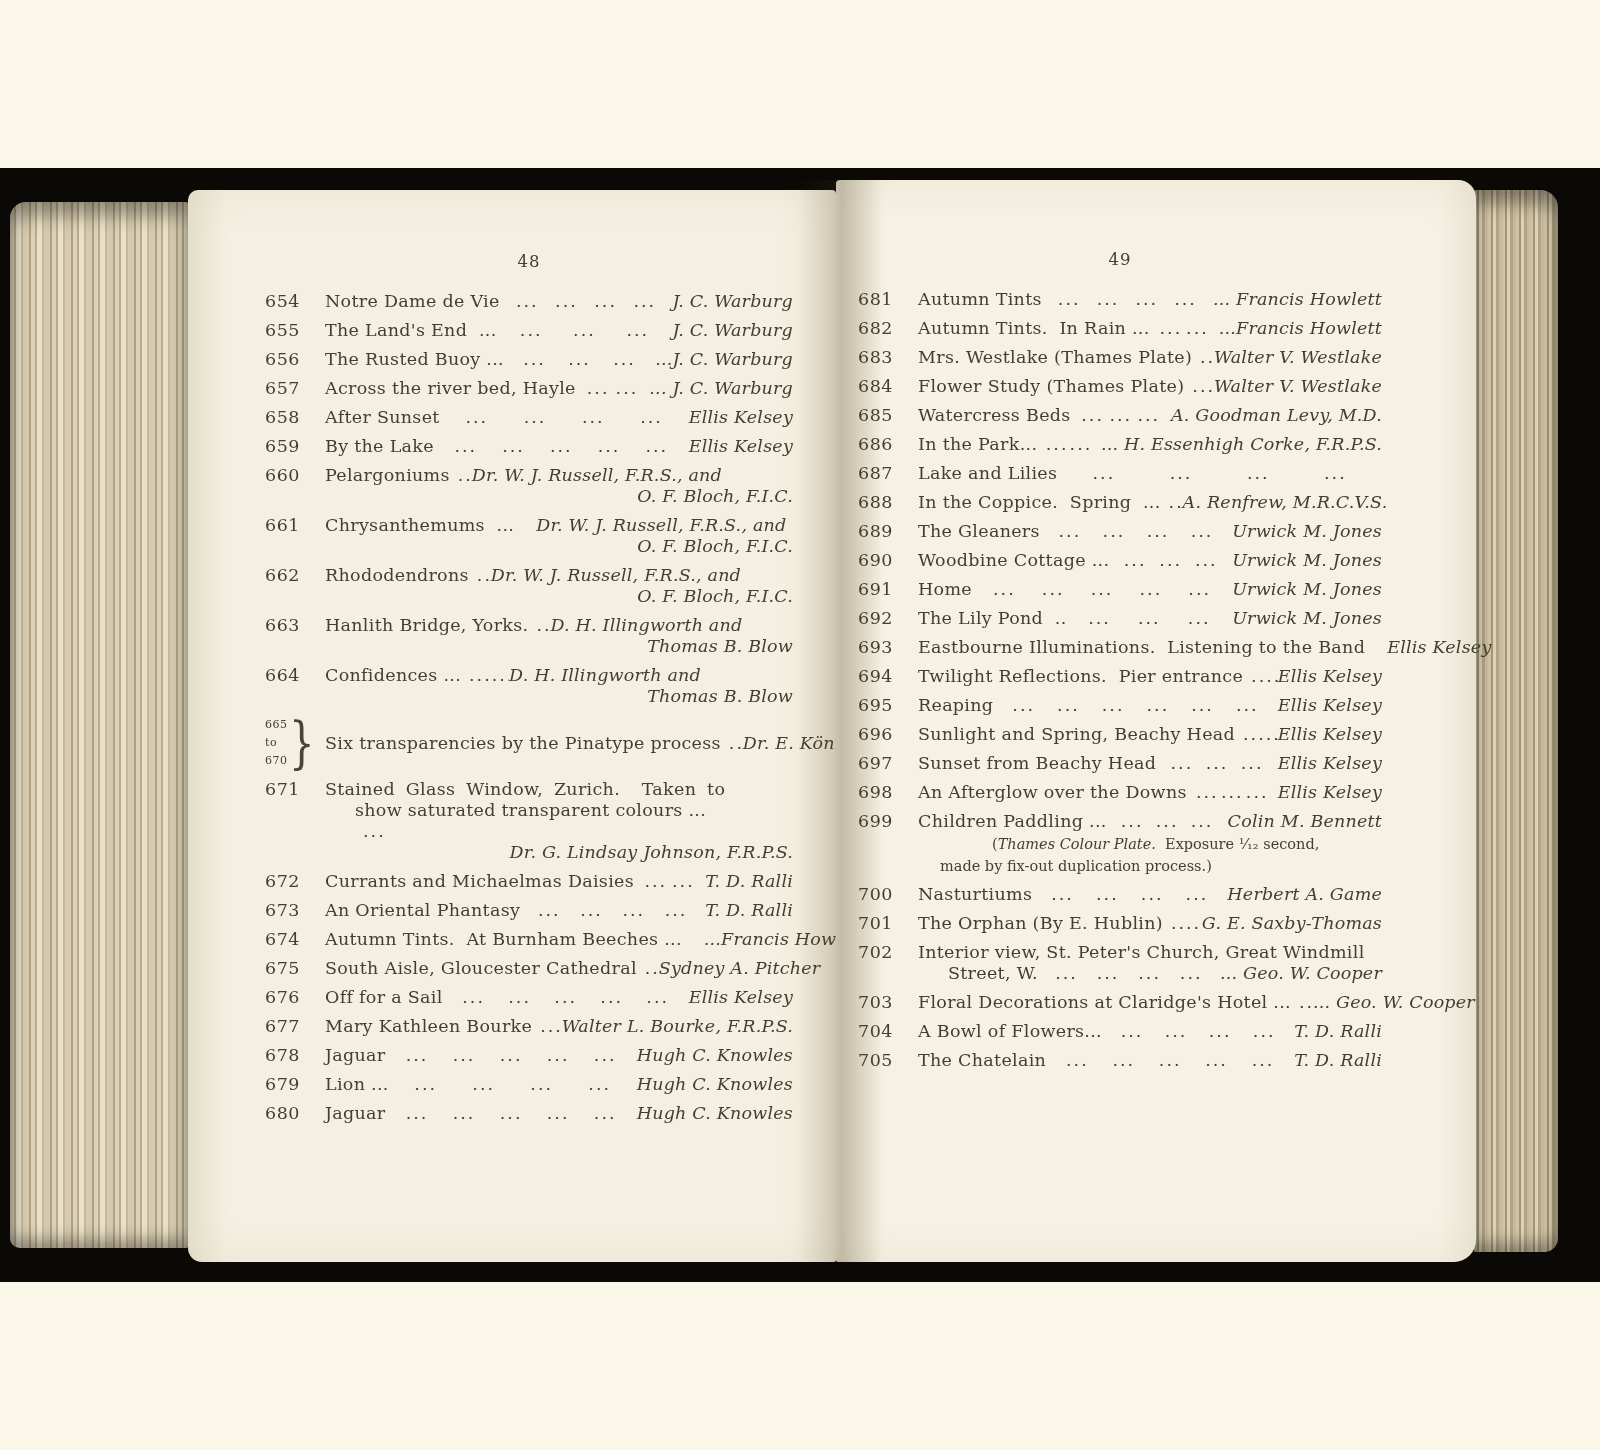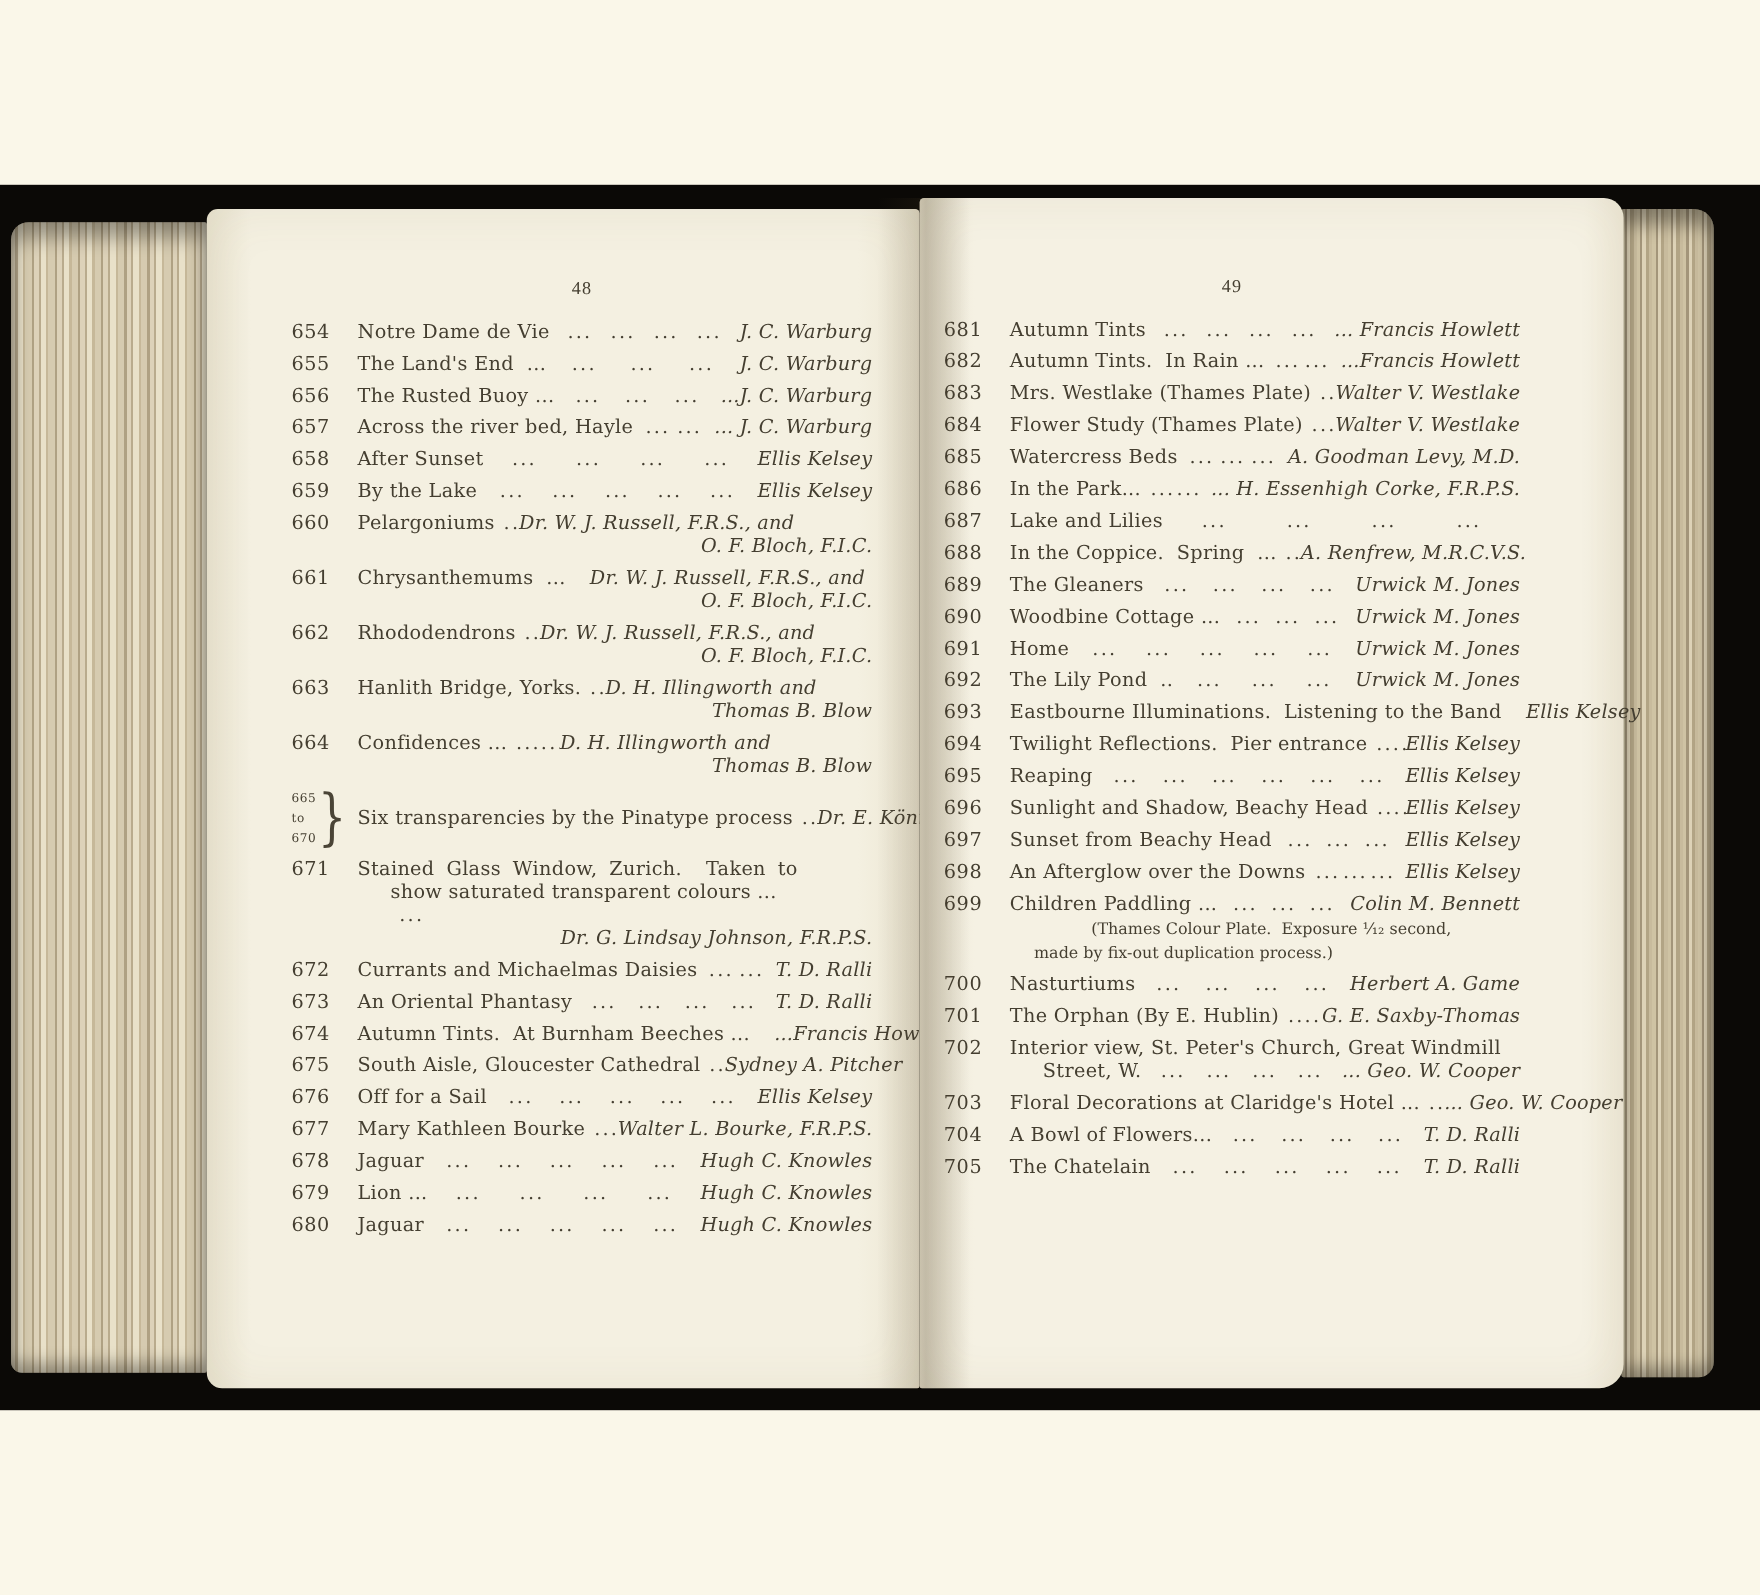--- a/index.html
+++ b/index.html
@@ -44,40 +44,40 @@
   }
   #gutter{
     position:absolute;left:798px;top:180px;width:84px;height:1082px;pointer-events:none;
     background:linear-gradient(90deg,rgba(80,65,40,0) 0,rgba(80,65,40,0.14) 42%,rgba(70,56,34,0.22) 52%,rgba(80,65,40,0) 100%);
   }
 
   .content{position:absolute;width:528px;font-size:17.5px;}
   #left-page .content{left:77px;top:62px;}
   #right-page .content{left:22px;top:70px;width:524px;}
 
-  .pageno{text-align:center;margin-bottom:20px;letter-spacing:1px;font-size:16.5px;font-family:Liberation Serif, serif;}
+  .pageno{text-align:center;margin-bottom:20px;letter-spacing:1px;font-size:16.5px;}
 
   .entry{display:flex;margin-bottom:8px;}
   .entry.group{align-items:center;}
   .num{width:50px;flex:none;padding-right:10px;letter-spacing:0.5px;}
   .numgroup{width:60px;flex:none;display:flex;align-items:center;}
   .numgroup .stack{width:36px;font-size:11px;line-height:18px;letter-spacing:0.5px;}
   .brace{font-size:56px;line-height:56px;font-weight:normal;transform:scaleX(0.72);transform-origin:left center;color:#4a4436;}
 
   .ebody{flex:1;display:flex;flex-direction:column;min-width:0;}
   .row{display:flex;align-items:baseline;line-height:21px;}
   .row.right{justify-content:flex-end;align-items:flex-end;}
   .t{white-space:pre-wrap;flex:none;letter-spacing:0.3px;}
   .t .it{}
   .spread{word-spacing:5px;}
   .leader{flex:1 1 auto;display:flex;justify-content:space-around;align-items:baseline;padding:0 8px;min-width:6px;overflow:hidden;}
   .dg{letter-spacing:2px;}
   .a{flex:none;font-style:italic;white-space:pre-wrap;letter-spacing:0.2px;}
   .note{font-size:14.5px;line-height:19px;margin-top:3px;white-space:pre-wrap;}
-  .note .it{}
+  .note .it{font-style:italic;}
 </style>
 </head>
 <body>
 
 <div id="photo">
   <div id="backdrop"></div>
   <div id="left-stack"></div>
   <div id="right-stack"></div>
 
   <div id="left-page">
@@ -615,21 +615,21 @@
                   <span class="dg">...</span>
                 </span>
                 <span class="a">Ellis Kelsey</span>
               </div>
             </div>
           </div>
           <div class="entry">
             <div class="num">696</div>
             <div class="ebody">
               <div class="row">
-                <span class="t"><span>Sunlight and Shadow, Beachy Head</span></span>
+                <span class="t"><span>Sunlight and Spring, Beachy Head</span></span>
                 <span class="leader">
                   <span class="dg">...</span>
                   <span class="dg">...</span>
                 </span>
                 <span class="a">Ellis Kelsey</span>
               </div>
             </div>
           </div>
           <div class="entry">
             <div class="num">697</div>

